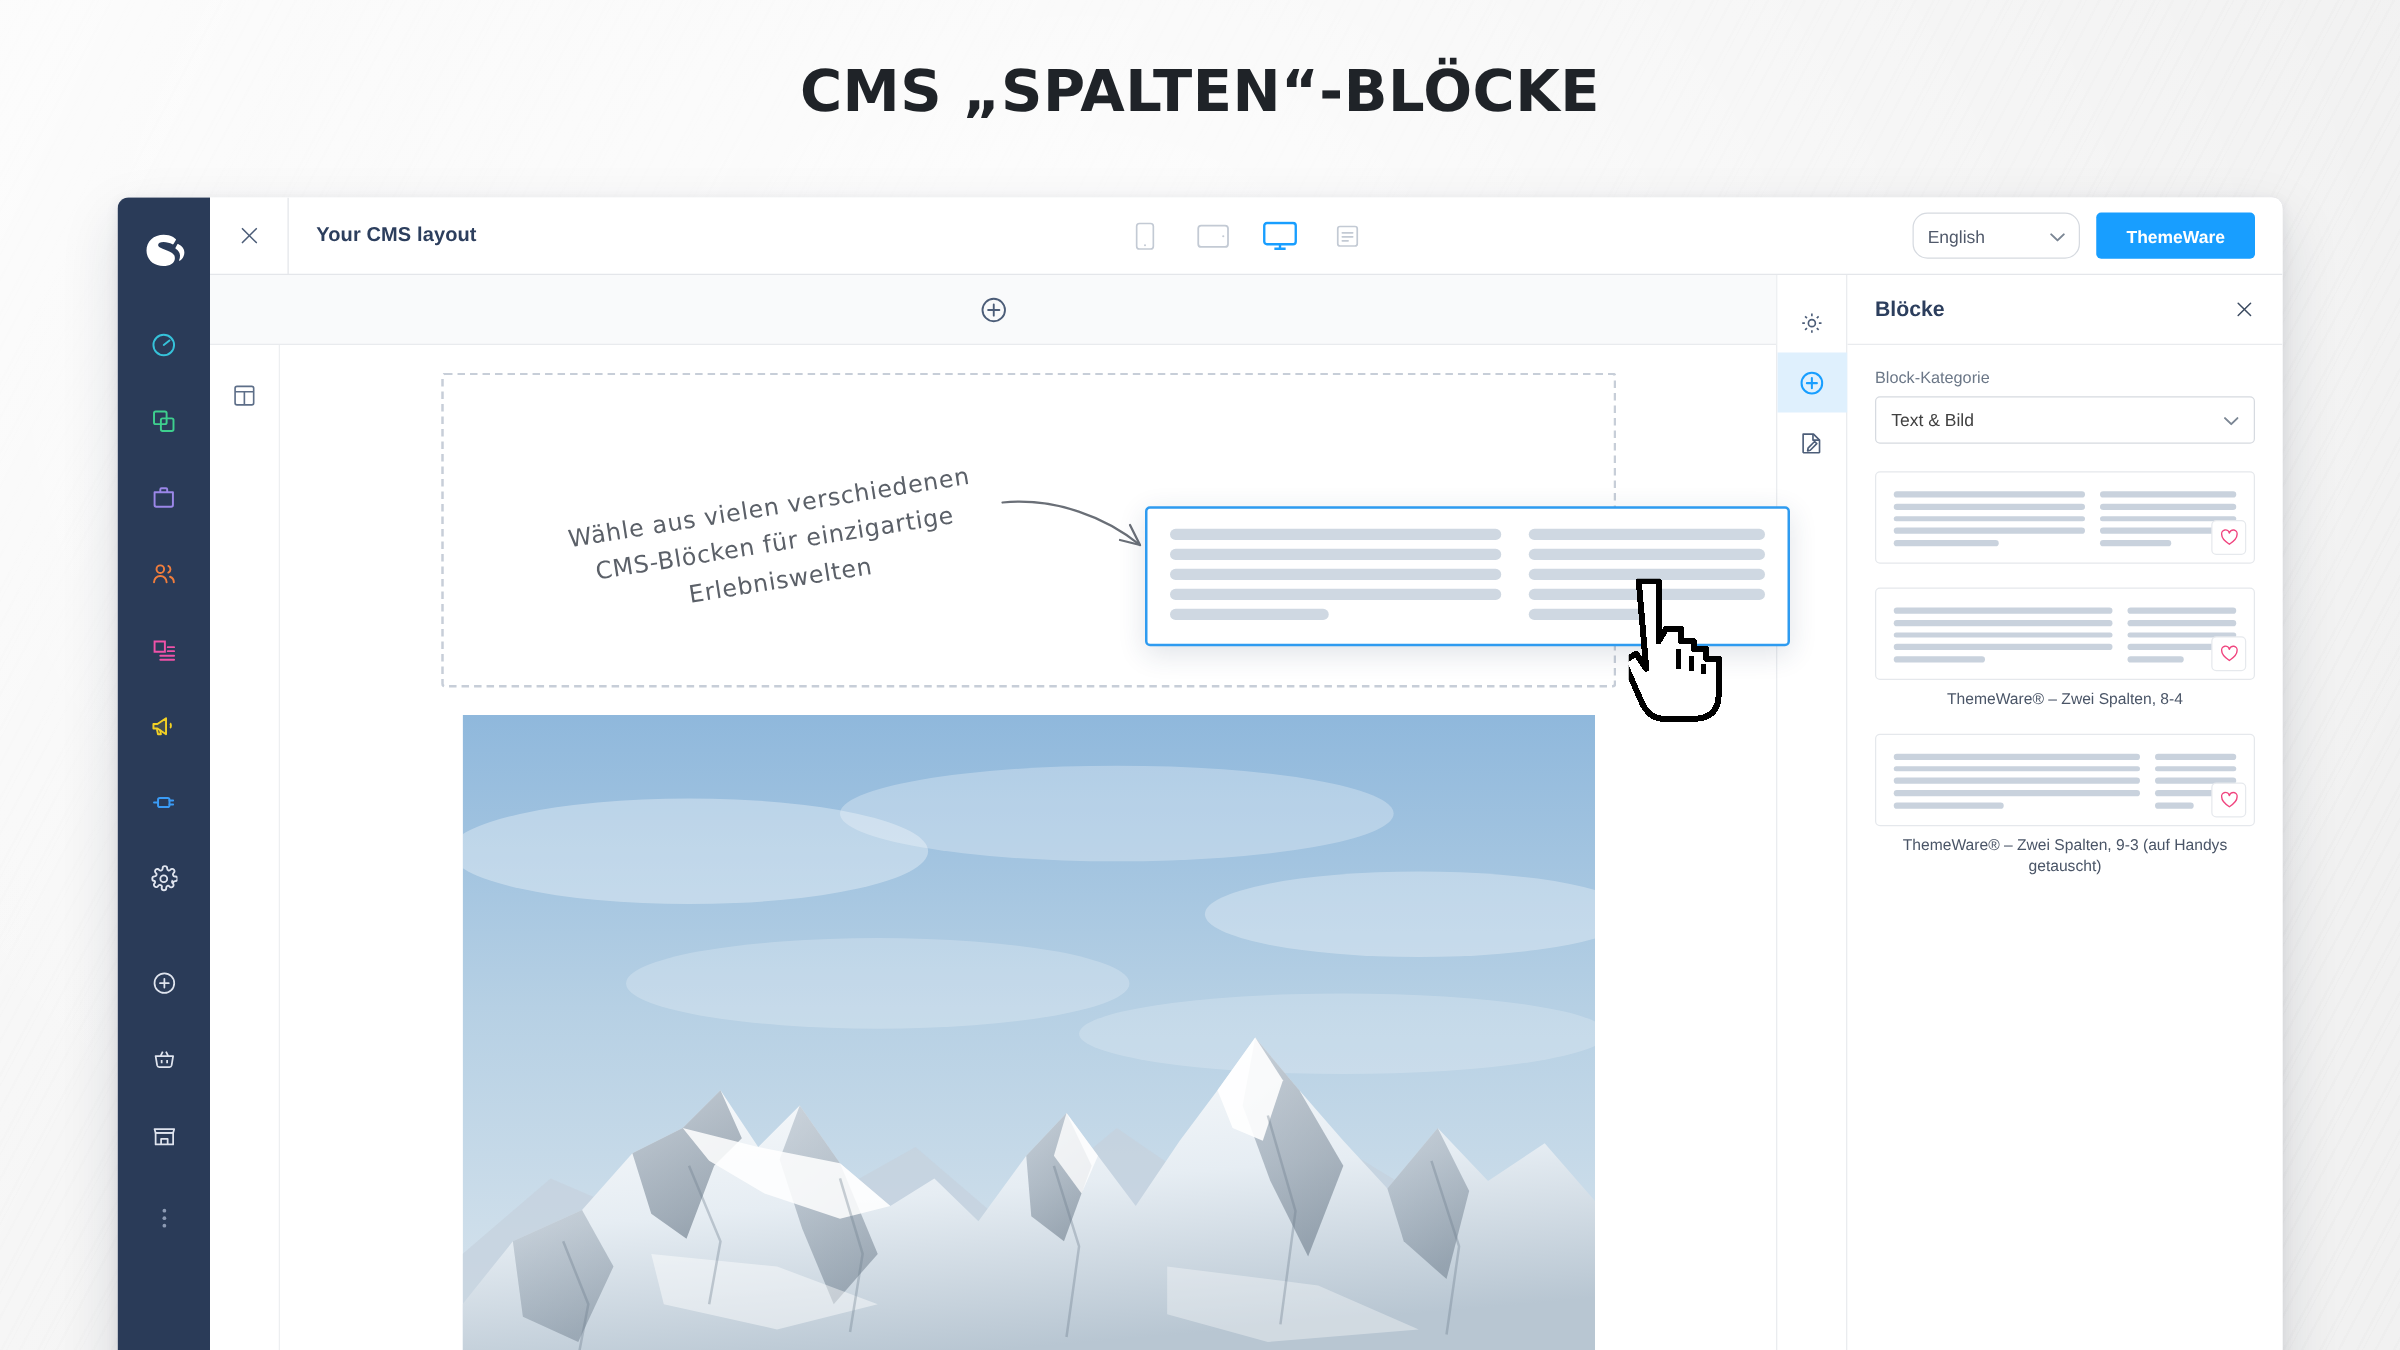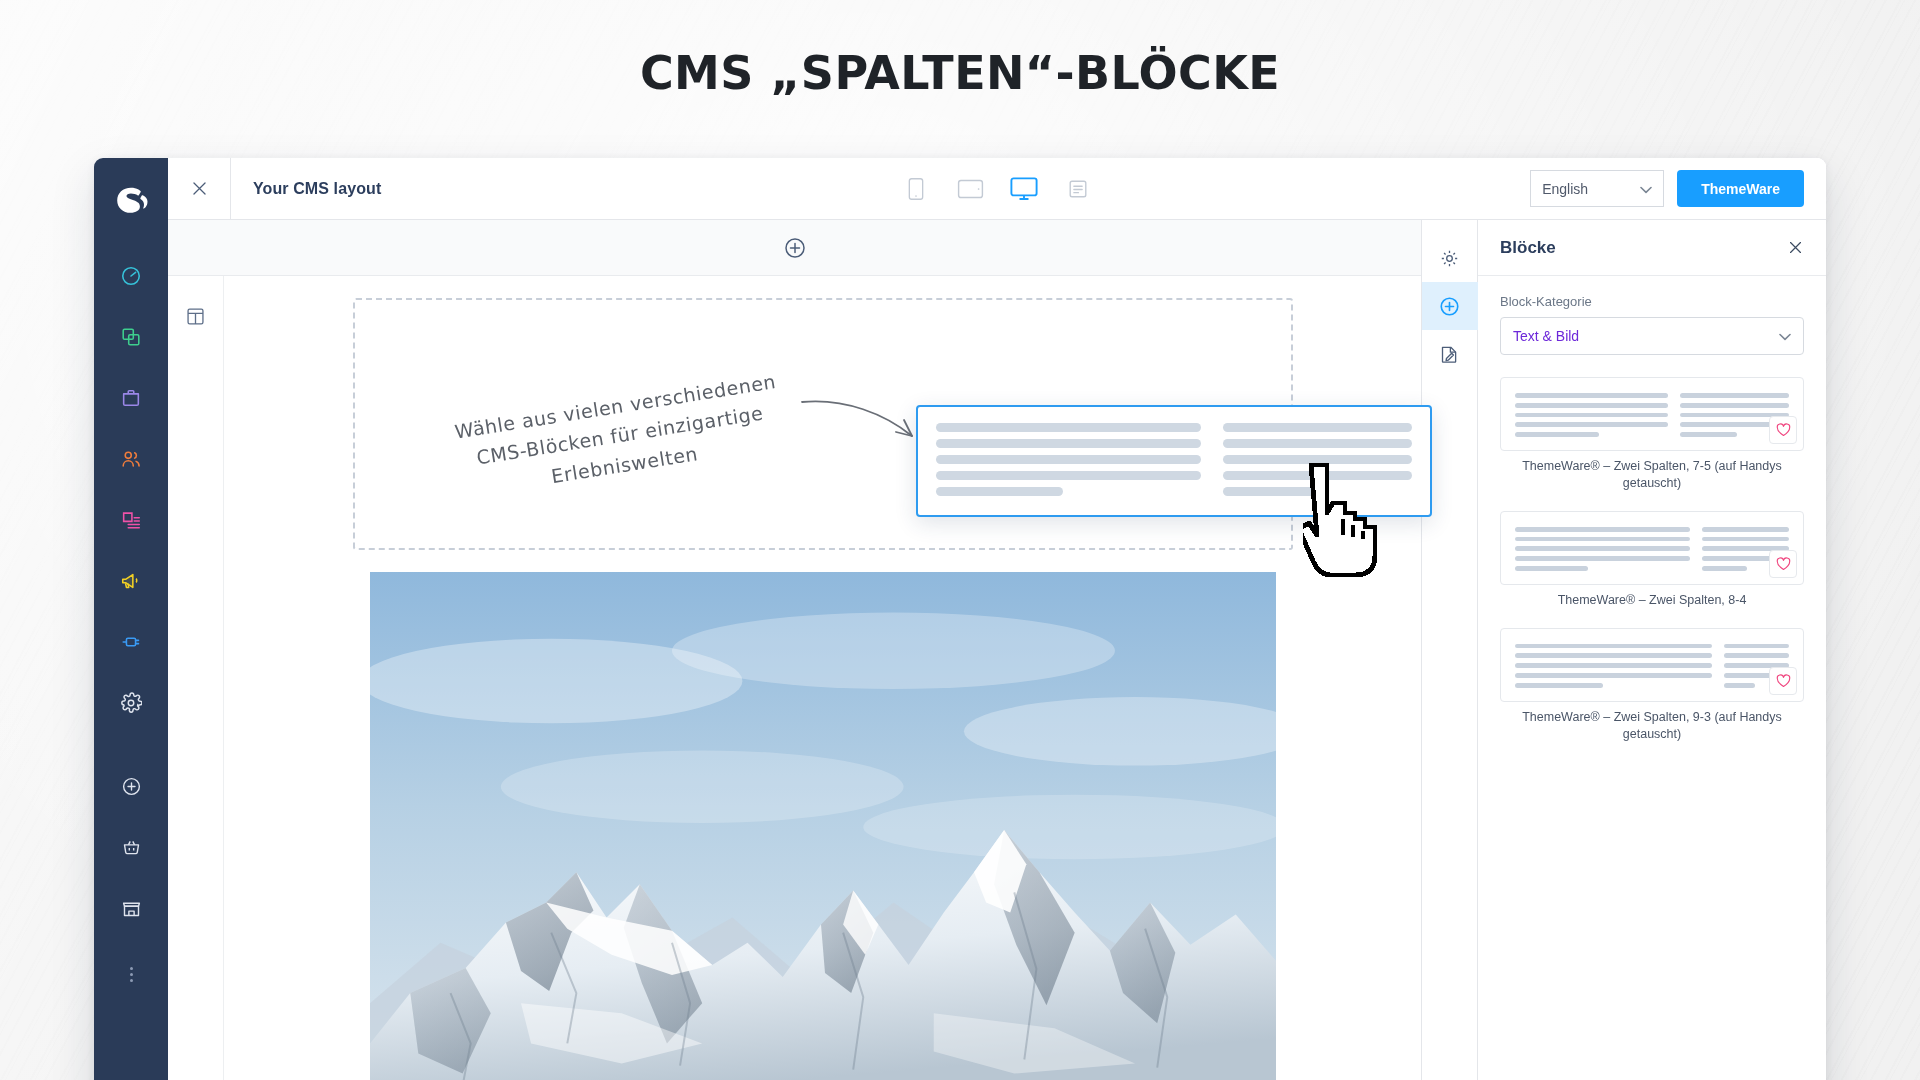--- a/index.html
+++ b/index.html
@@ -138,21 +138,21 @@
   .tb-right {
     margin-left: auto;
     display: flex;
     align-items: center;
     gap: 13px;
     padding-right: 22px;
   }
   .lang-select {
     width: 134px; height: 37px;
     border: 1px solid #d6dae0;
-    border-radius: 0;
+    border-radius: 12px;
     display: flex; align-items: center;
     padding: 0 11px;
     font-size: 14px;
     color: #50596a;
     cursor: pointer;
     background: #fff;
     position: relative;
   }
   .lang-select .chev { margin-left: auto; }
   .save-btn {
@@ -256,21 +256,21 @@
   .bp-close { margin-left: auto; cursor: pointer; display: flex; }
   .bp-body { flex: 1; padding: 18px 22px 0 22px; overflow: hidden; }
   .bp-label { font-size: 13px; color: #6b7787; margin-bottom: 8px; }
   .bp-select {
     height: 38px;
     border: 1px solid #d6dae0;
     border-radius: 4px;
     display: flex; align-items: center;
     padding: 0 12px;
     font-size: 14px;
-    color: #6d28d9;
+    color: #404040;
     cursor: pointer;
     margin-bottom: 22px;
   }
   .bp-select .chev { margin-left: auto; }
 
   .block-item { margin-bottom: 19px; }
   .block-prev {
     height: 74px;
     border: 1px solid #e5e8ec;
     border-radius: 4px;
@@ -635,21 +635,20 @@
                     <div class="bp-line" style="width: 100%;"></div>
                     <div class="bp-line" style="width: 100%;"></div>
                     <div class="bp-line" style="width: 52%;"></div>
                   </div>
                   <div class="fav-btn">
                     <svg width="15" height="14" viewBox="0 0 20 18" fill="none" stroke="#f0457f" stroke-width="1.5" stroke-linejoin="round">
                       <path d="M10 16.2S1.8 11 1.8 5.9A4.1 4.1 0 0 1 10 4.3a4.1 4.1 0 0 1 8.2 1.6C18.2 11 10 16.2 10 16.2z"></path>
                     </svg>
                   </div>
                 </div>
-                <div class="block-caption">ThemeWare® – Zwei Spalten, 7-5 (auf Handys getauscht)</div>
               </div>
               <div class="block-item">
                 <div class="block-prev">
                   <div class="bp-col" style="flex: 8 1 0%;">
                     <div class="bp-line" style="width: 100%;"></div>
                     <div class="bp-line" style="width: 100%;"></div>
                     <div class="bp-line" style="width: 100%;"></div>
                     <div class="bp-line" style="width: 100%;"></div>
                     <div class="bp-line" style="width: 42%;"></div>
                   </div>

